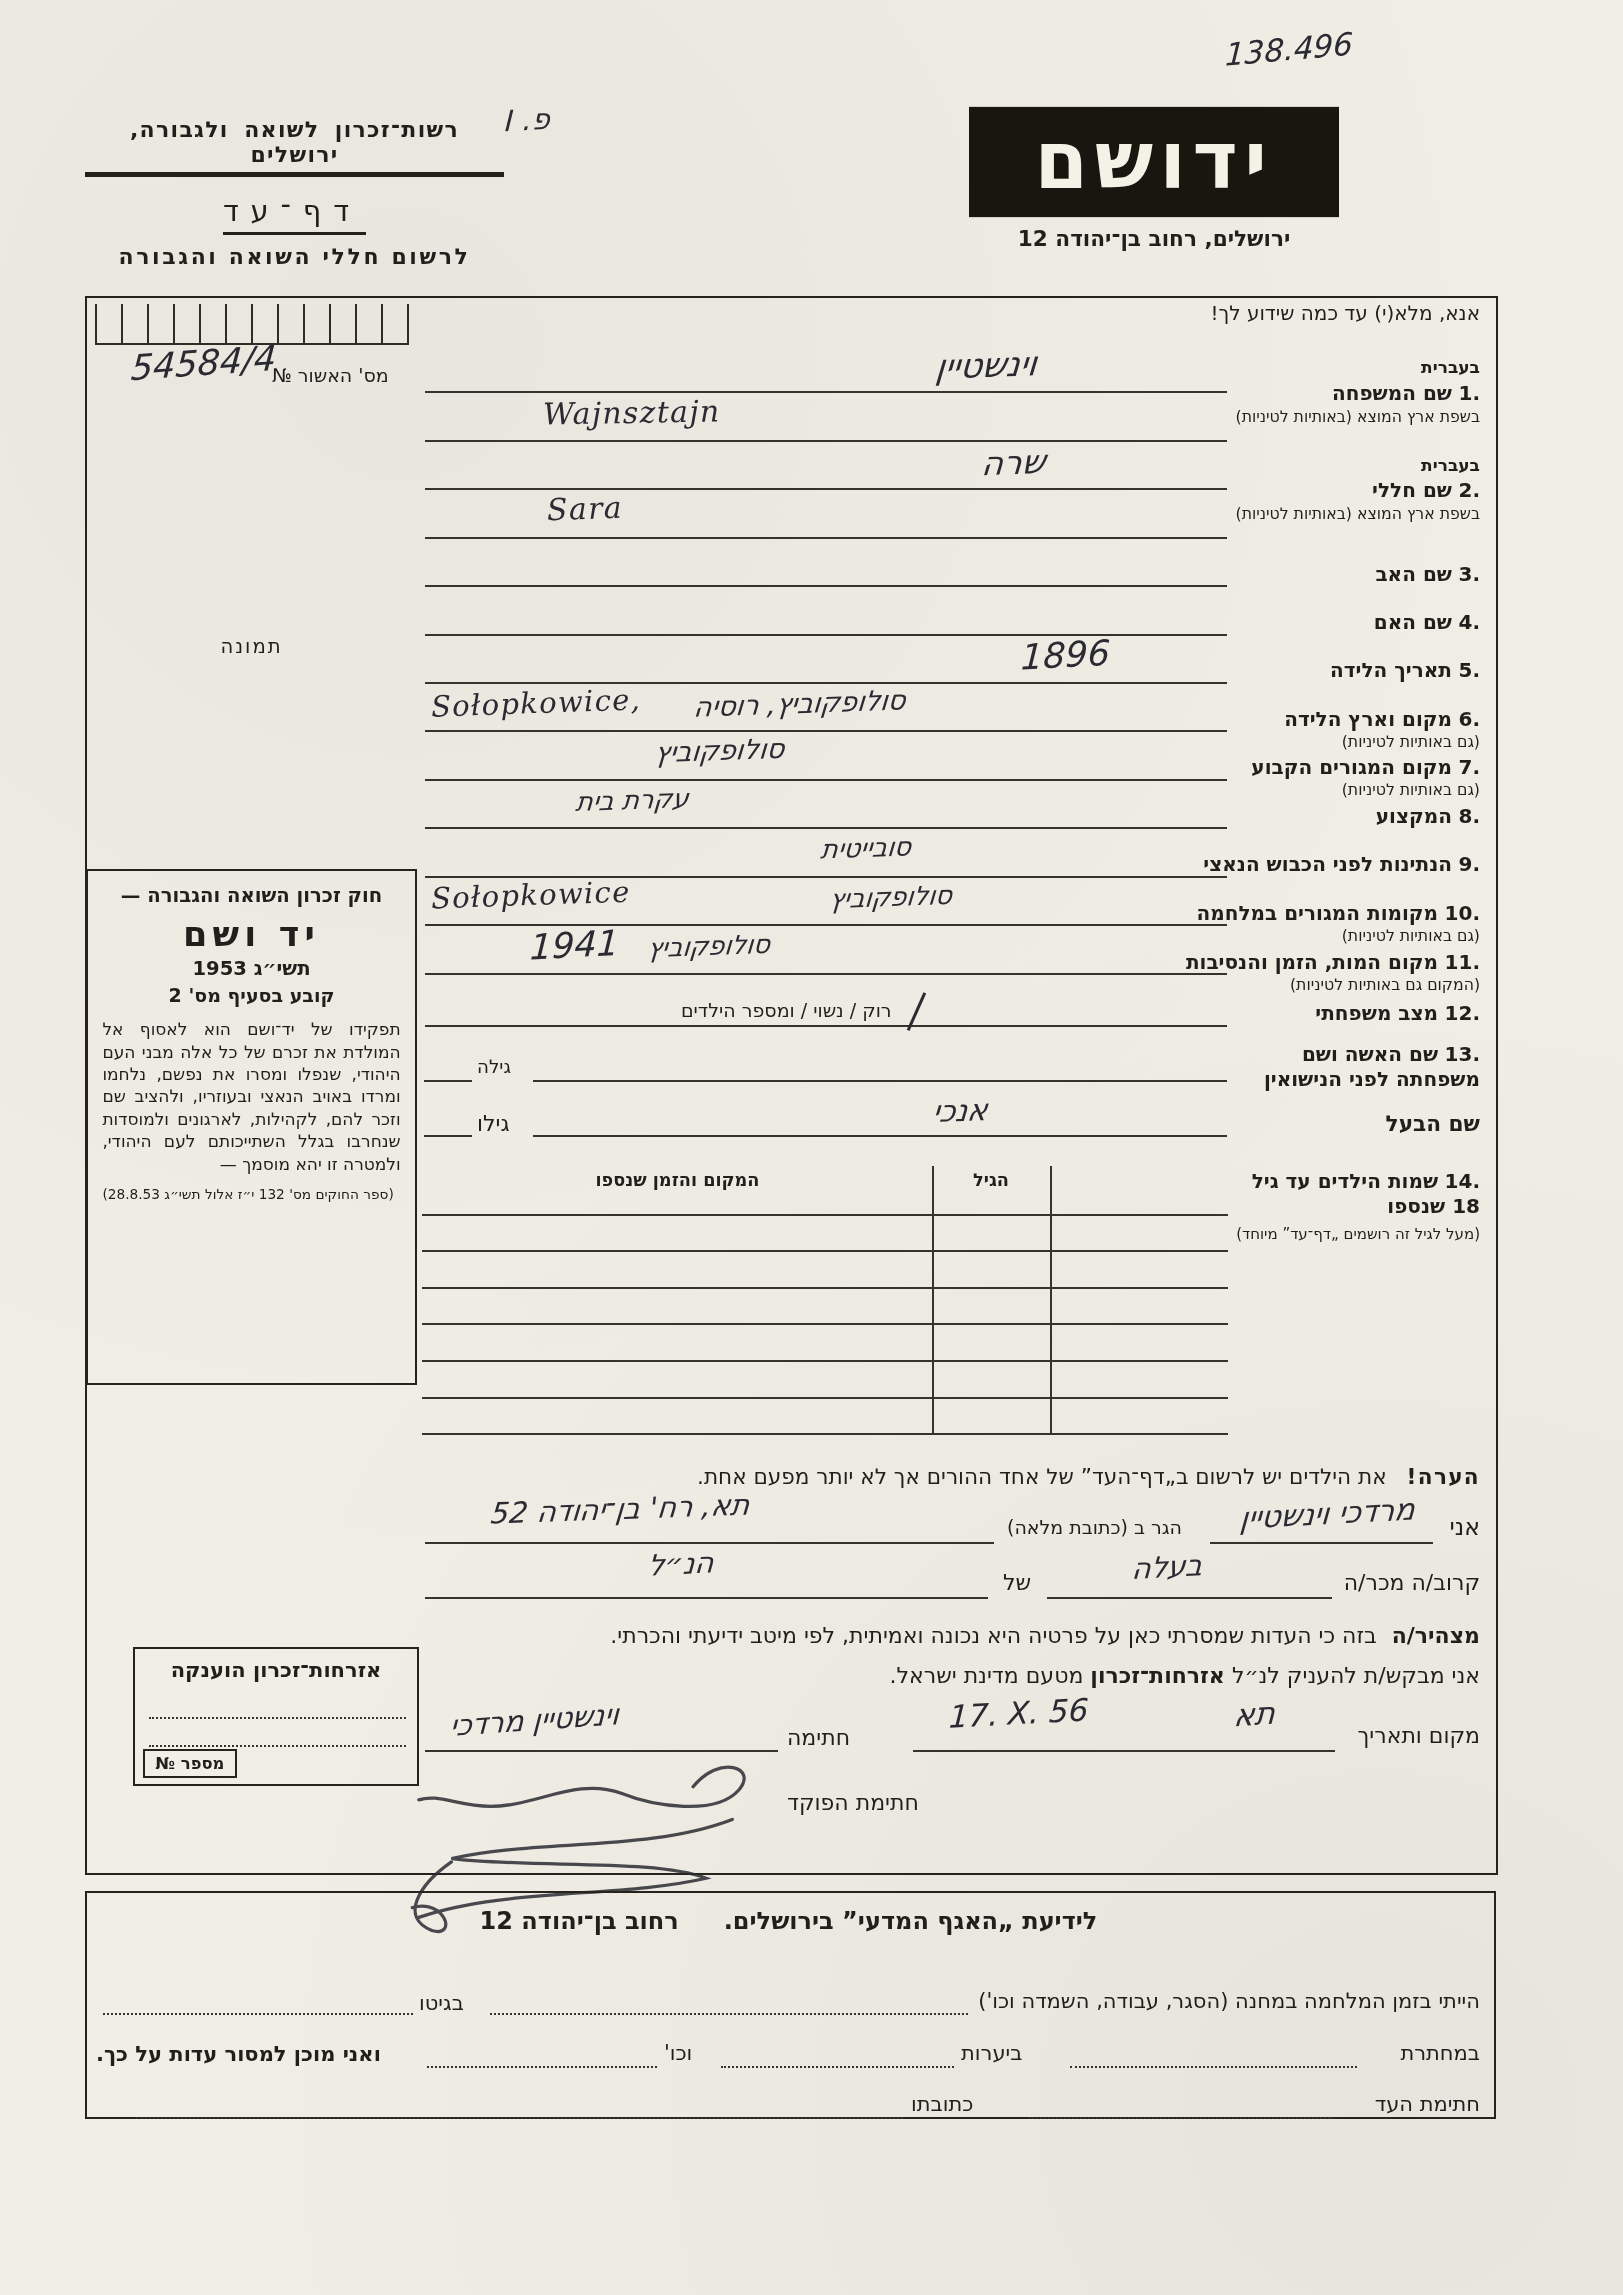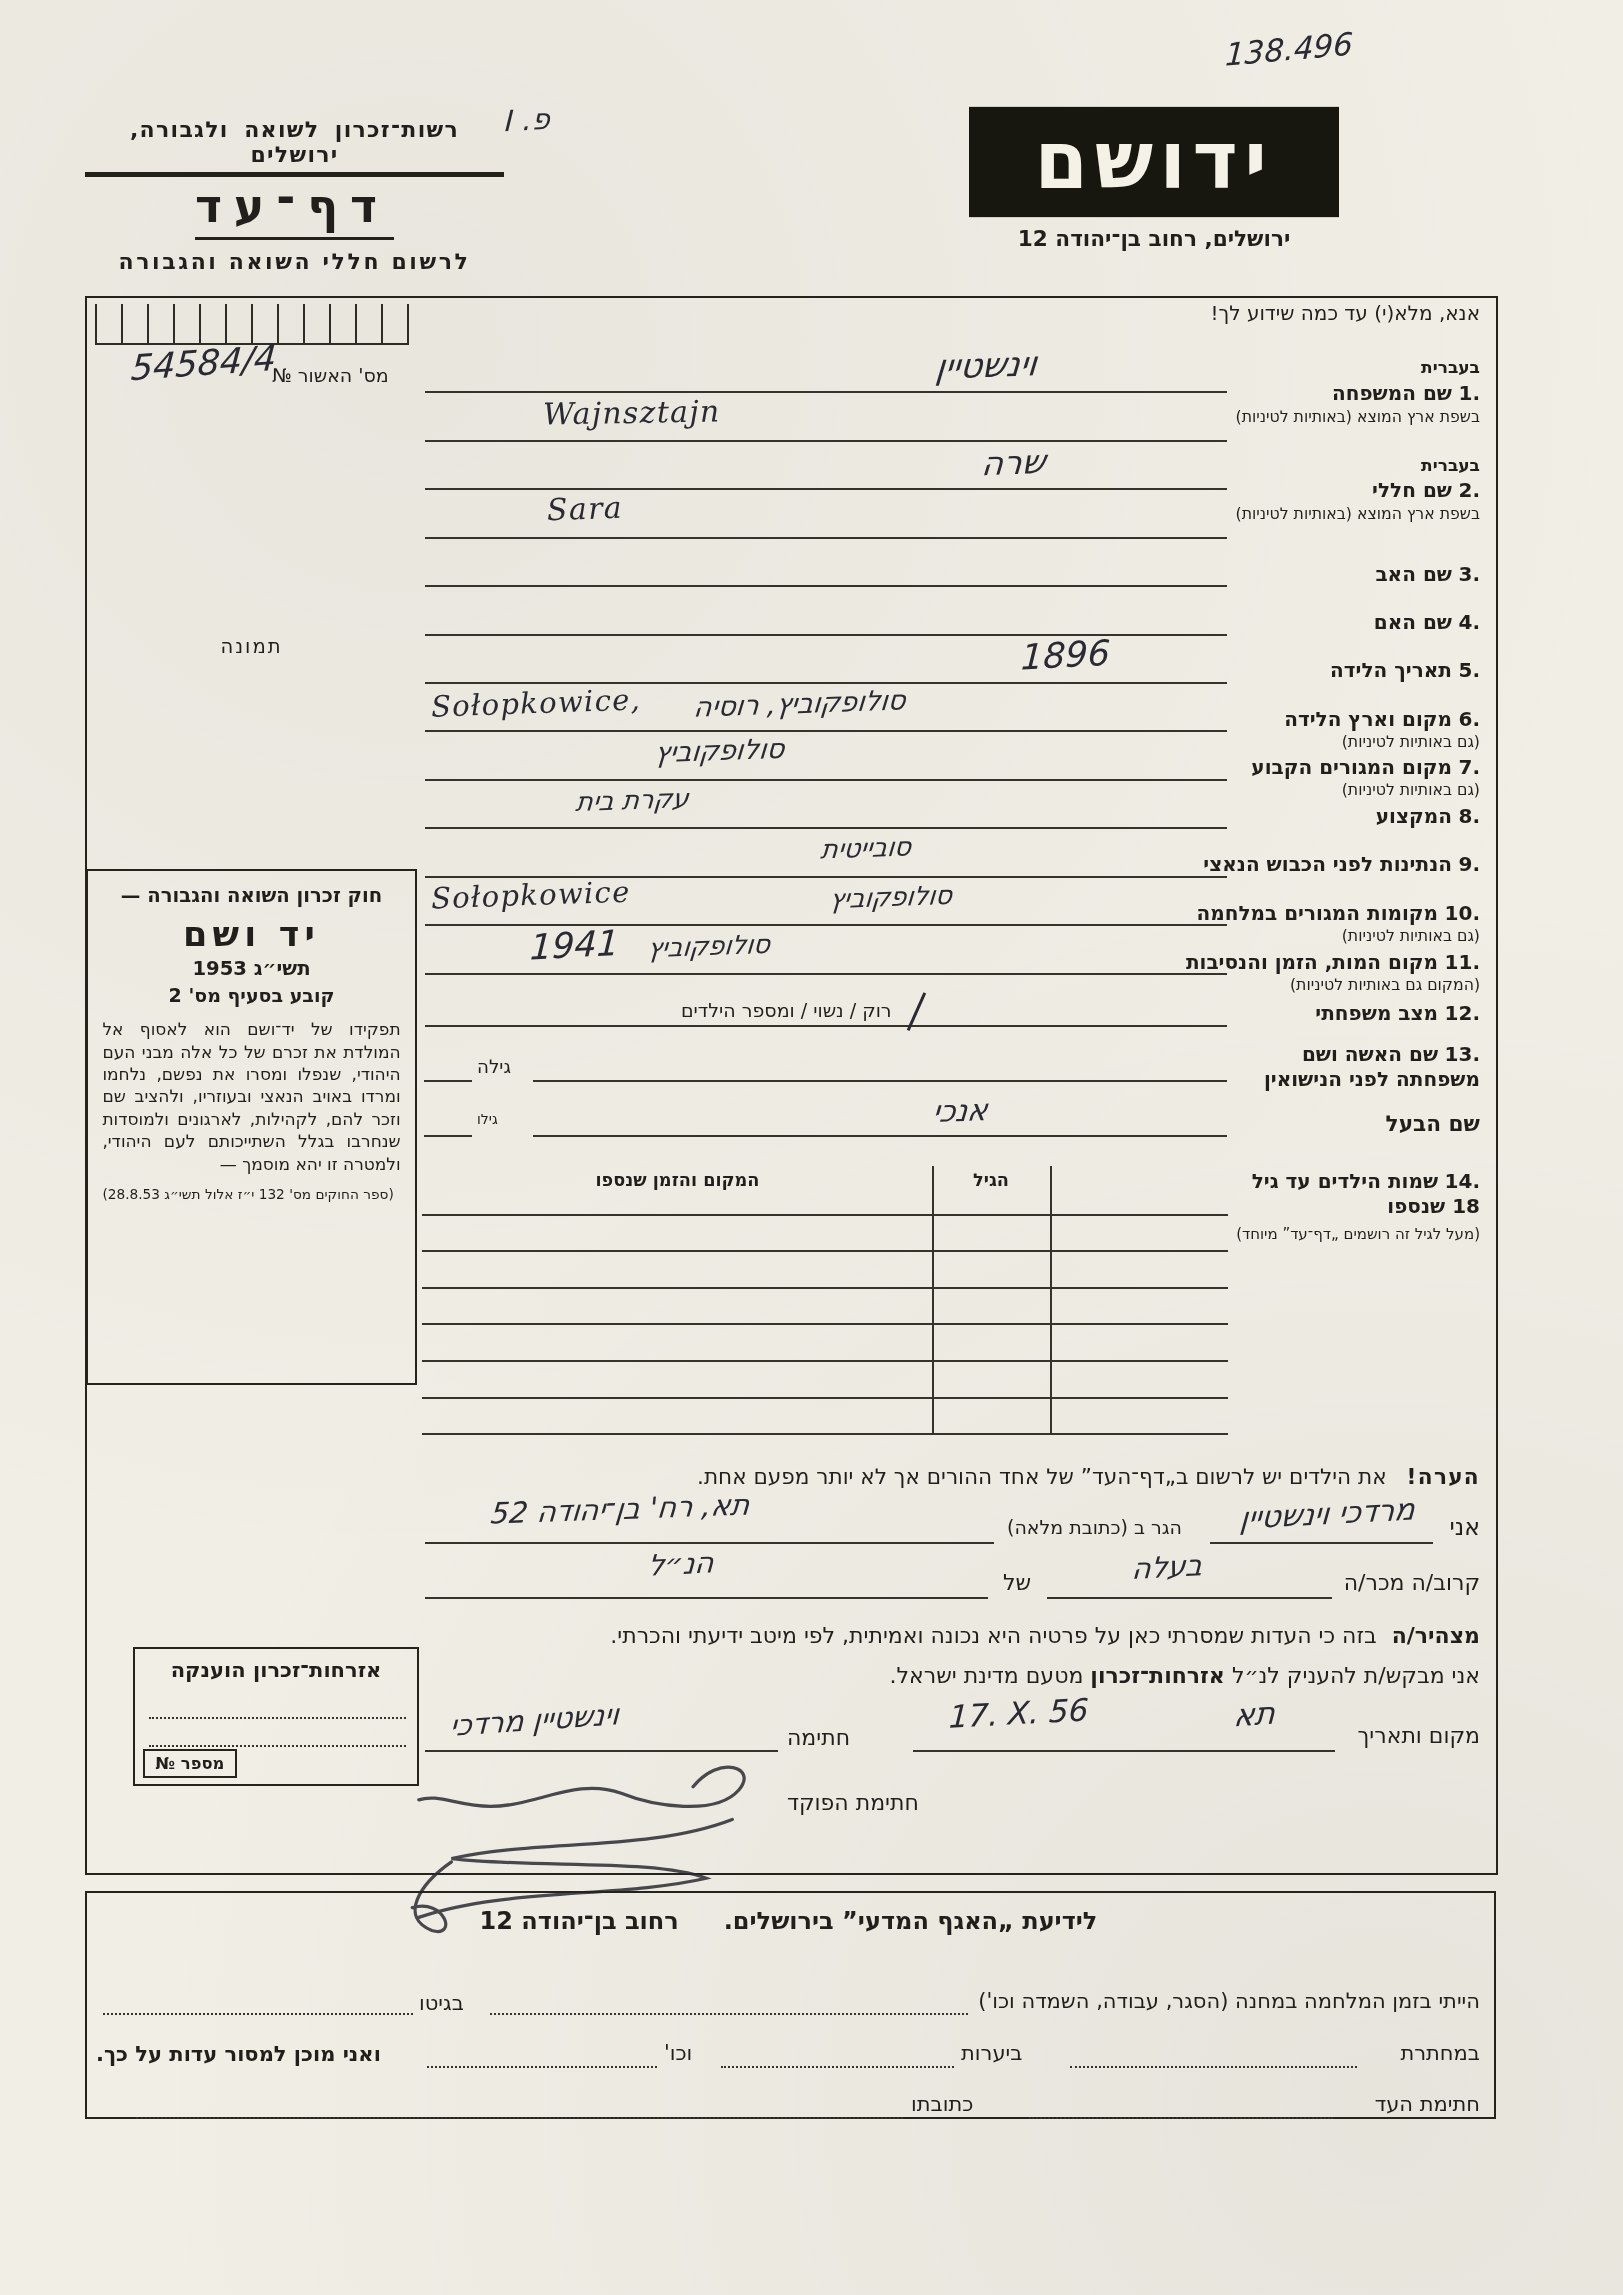--- a/index.html
+++ b/index.html
@@ -21,21 +21,21 @@
   .pl{position:absolute;direction:rtl;font-size:22px;white-space:nowrap}
   .wline{position:absolute;height:0;border-top:2px solid #35332c}
   .dotline{position:absolute;height:0;border-top:2px dotted #35332c}
   .vline{position:absolute;width:0;border-left:2px solid #35332c}
   .hw{position:absolute;font-style:italic;color:#2a2b32;white-space:nowrap;line-height:1}
   .hw-lat{font-family:"DejaVu Serif",serif;font-style:italic;letter-spacing:1.3px}
   .th{position:absolute;font-size:17.7px;font-weight:bold;text-align:center;direction:rtl}
   .header-block{position:absolute;left:85px;top:117px;width:419px;text-align:center;direction:rtl}
   .authority{font-size:22px;font-weight:bold;letter-spacing:1.3px;word-spacing:6.5px}
   .authority-bar{height:5.2px;background:#22211a;margin-top:5.2px}
-  .form-title{display:inline-block;margin-top:2px;font-size:46px;font-weight:bold;
+  .form-title{display:inline-block;margin-top:17px;font-size:29px;font-weight:normal;
               letter-spacing:11.8px;border-bottom:3.3px solid #22211a;padding:0 5.2px 3.9px 0}
   .form-subtitle{margin-top:9.2px;font-size:22px;font-weight:bold;letter-spacing:2.6px}
   .logo-box{position:absolute;left:969px;top:109px;width:370px;height:106px;background:#17160f;
             color:#f4f1e7;text-align:center;line-height:103px;font-size:77px;font-weight:bold;
             letter-spacing:6.5px;transform:scaleY(1.04)}
   .logo-address{position:absolute;left:969px;top:226px;width:370px;text-align:center;direction:rtl;
                 font-size:21.6px;font-weight:bold;white-space:nowrap}
   .tally{position:absolute;left:95px;top:304px;width:314px;height:41px;
          background:repeating-linear-gradient(90deg,#2d2c25 0 2px,transparent 2px 26px);
          border-bottom:2px solid #2d2c25}
@@ -169,21 +169,21 @@
   <div class="lbl wrap" style="top:1042px">
     <span class="fnum">13.</span><span>שם האשה ושם משפחתה לפני הנישואין</span>
   </div>
   <div class="wline" style="left:533px;top:1080px;width:694px"></div>
   <div class="pl" style="left:477px;top:1056px;font-size:18.3px">גילה</div>
   <div class="wline" style="left:424px;top:1080px;width:48px"></div>
 
   <div class="lbl" style="top:1111px;font-size:21.6px">שם הבעל</div>
   <div class="wline" style="left:533px;top:1135px;width:694px"></div>
   <div class="hw" style="left:933px;top:1096px;font-size:30px;direction:rtl;transform:rotate(-2deg) skewX(-8deg)">אנכי</div>
-  <div class="pl" style="left:477px;top:1111px;font-size:14px">גילו</div>
+  <div class="pl" style="left:477px;top:1111px;font-size:22px">גילו</div>
   <div class="wline" style="left:424px;top:1135px;width:48px"></div>
 
   <div class="lbl wrap" style="top:1169px">
     <span class="fnum">14.</span><span>שמות הילדים עד גיל 18 שנספו</span>
   </div>
   <div class="note wrap" style="top:1225px;font-size:15px">(מעל לגיל זה רושמים „דף־עד” מיוחד)</div>
 
   <div class="th" style="left:422px;top:1170px;width:511px">המקום והזמן שנספו</div>
   <div class="th" style="left:932px;top:1170px;width:118px">הגיל</div>
   <div class="vline" style="left:932px;top:1166px;height:268px"></div>

